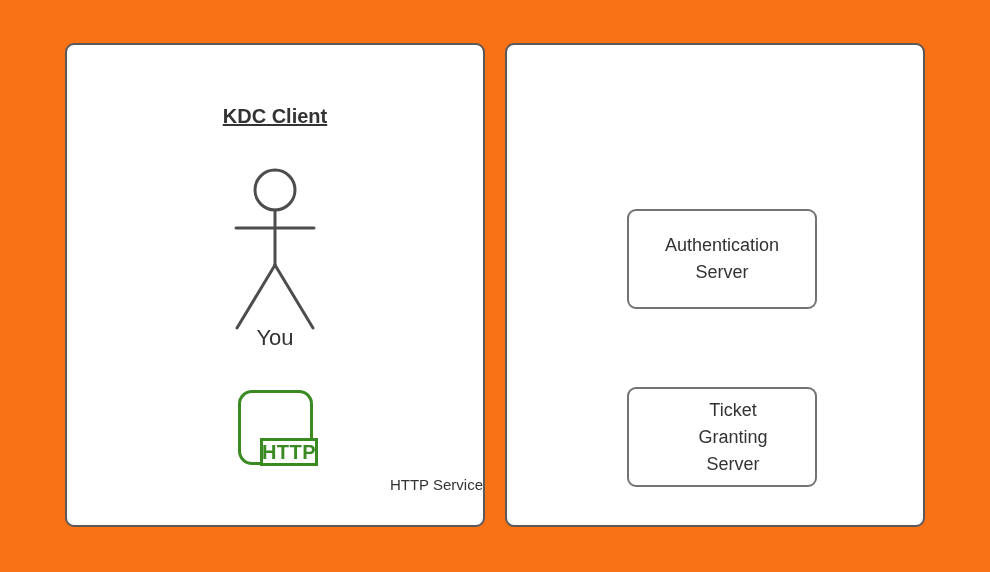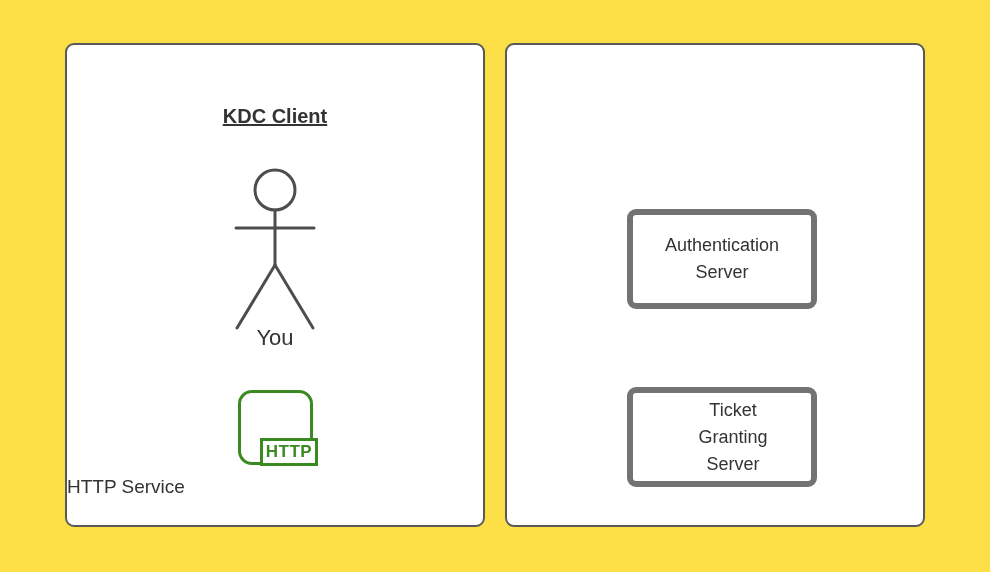--- a/index.html
+++ b/index.html
@@ -5,21 +5,21 @@
   * { margin: 0; padding: 0; box-sizing: border-box; }
   html, body { background: #ffffff; }
   body {
     font-family: "Liberation Sans", sans-serif;
     color: #333333;
   }
   .canvas {
     position: relative;
     width: 990px;
     height: 572px;
-    background: #fde047;
+    background: #f97316;
     overflow: hidden;
   }
   .panel {
     position: absolute;
     top: 43px;
     width: 420px;
     height: 484px;
     border: 2px solid #595959;
     border-radius: 9px;
     background: #ffffff;
@@ -73,40 +73,40 @@
     position: absolute;
     left: 193px;
     top: 393px;
     width: 58px;
     height: 28px;
     border: 3px solid #3a8a22;
     background: #ffffff;
     display: flex;
     align-items: center;
     justify-content: center;
-    font-size: 17px;
+    font-size: 20px;
     font-weight: bold;
     color: #3a8a22;
     letter-spacing: 0.5px;
   }
   .service-label {
     position: absolute;
     left: 0;
     top: 431px;
     width: 100%;
-    text-align: left;
-    font-size: 19px;
+    text-align: right;
+    font-size: 15px;
     color: #333333;
   }
   .server-box {
     position: absolute;
     left: 120px;
     width: 190px;
     height: 100px;
-    border: 6px solid #737373;
+    border: 2px solid #737373;
     border-radius: 9px;
     background: #ffffff;
     display: flex;
     align-items: center;
     justify-content: center;
     text-align: center;
     font-size: 18px;
     line-height: 27px;
     color: #333333;
     padding: 0 22px;

